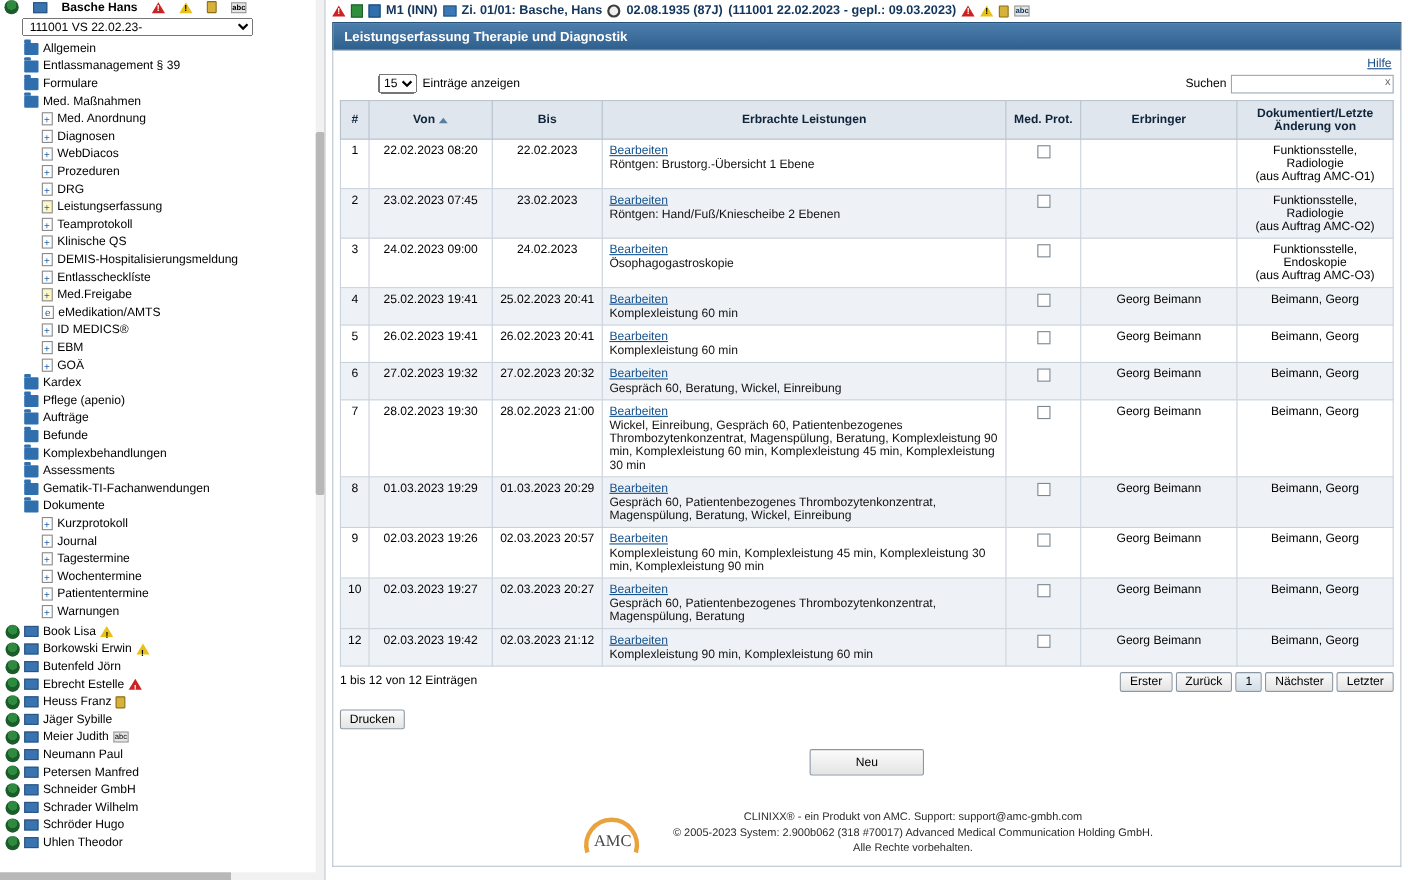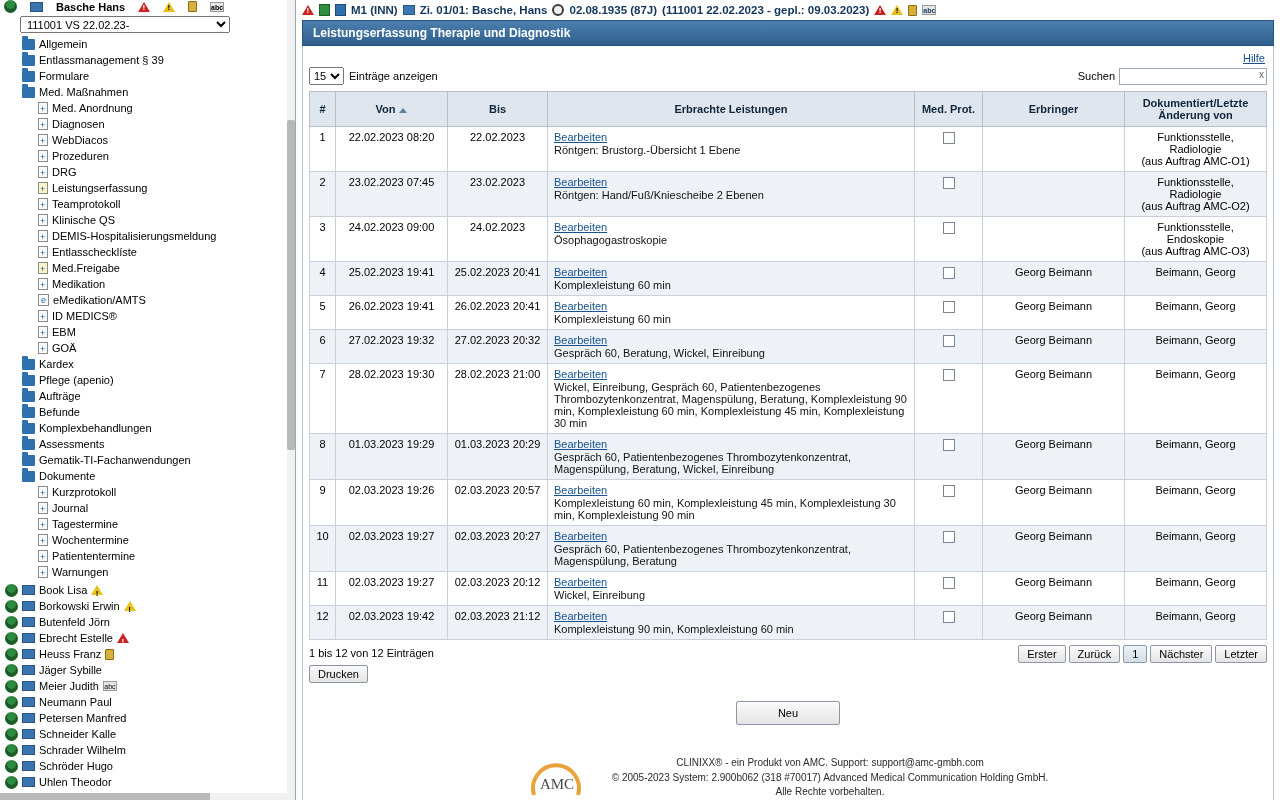--- a/index.html
+++ b/index.html
@@ -122,21 +122,21 @@
     background: linear-gradient(#4d7fae, #2e5f8d);
     color: #ffffff;
     font-size: 12px; font-weight: bold;
     padding: 5px 10px;
     border: 1px solid #27527a;
   }
   .panel { margin: 0 6px; border: 1px solid #b9c4cf; border-top: none; background:#fff; padding: 4px 6px 6px 6px; }
   .helpline { text-align: right; padding: 2px 2px 0 0; }
   .helpline a { color: #1a4f8a; text-decoration: underline; font-size: 11px; }
   .ctlrow { display: flex; align-items: center; justify-content: space-between; margin: 3px 0 6px 0; }
-  .ctl-left { display: flex; align-items: center; gap: 5px; font-size: 11px; }
+  .ctl-left { display: flex; align-items: center; gap: 5px; font-size: 11px; margin-left: 35px; }
   .ctl-left select { font-size: 11px; height: 18px; font-family:"Liberation Sans", sans-serif; }
   .ctl-right { display: flex; align-items: center; gap: 4px; font-size: 11px; }
   .search-wrap { position: relative; display:inline-block;}
   .ctl-right input {
     width: 148px; height: 17px; font-size: 11px; padding: 0 14px 0 3px;
     border: 1px solid #9aa7b4; font-family:"Liberation Sans", sans-serif;
   }
   .clear-x { position:absolute; right:3px; top:1px; font-size:10px; color:#666; }
 
   table.grid { width: 100%; border-collapse: collapse; font-size: 11px; }
@@ -177,21 +177,21 @@
   .footrow { display: flex; align-items: flex-start; justify-content: space-between; margin-top: 5px; }
   .info { font-size: 11px; padding-top: 2px; }
   .btn {
     font-size: 11px; font-family:"Liberation Sans", sans-serif;
     padding: 2px 8px; border: 1px solid #8b97a3;
     background: linear-gradient(#fbfbfb,#e4e4e4);
     border-radius: 2px; cursor: pointer;
   }
   .pager { display:flex; gap: 3px; }
   .pager .btn.cur { background: linear-gradient(#eef3f8,#d2dde7); }
-  .print-wrap { margin-top: 6px; }
+  .print-wrap { margin-top: 20px; }
   .neu-wrap { display:flex; justify-content:center; margin-top: 18px; }
   .btn-neu { width: 104px; text-align:center; padding: 5px 0; font-size: 11px; }
 
   
   .footer { margin-top: 30px; text-align: center; color: #2b2b2b; font-size: 10px; line-height: 1.45; }
   .footer .logo {
     display:inline-block; vertical-align: middle; margin-right: 16px;
   }
   .foot-flex { display:flex; align-items: center; justify-content:center; gap: 10px; }
   .foot-lines p { margin: 0; }
@@ -274,24 +274,20 @@
         </div>
         <div class="tnode lvl2">
           <span class="ico ico-page"></span>
           <span class="lbl">Entlasschecklíste</span>
         </div>
         <div class="tnode lvl2">
           <span class="ico ico-page ico-page-y"></span>
           <span class="lbl">Med.Freigabe</span>
         </div>
         <div class="tnode lvl2">
-          <span class="ico ico-page"></span>
-          <span class="lbl">Medikation</span>
-        </div>
-        <div class="tnode lvl2">
           <span class="ico ico-e">e</span>
           <span class="lbl">eMedikation/AMTS</span>
         </div>
         <div class="tnode lvl2">
           <span class="ico ico-page"></span>
           <span class="lbl">ID MEDICS®</span>
         </div>
         <div class="tnode lvl2">
           <span class="ico ico-page"></span>
           <span class="lbl">EBM</span>
@@ -405,21 +401,21 @@
           <span>Neumann Paul</span>
         </div>
         <div class="prow">
           <span class="ico ico-person"></span>
           <span class="ico ico-mini-flag"></span>
           <span>Petersen Manfred</span>
         </div>
         <div class="prow">
           <span class="ico ico-person"></span>
           <span class="ico ico-mini-flag"></span>
-          <span>Schneider Kalle</span>
+          <span>Schneider GmbH</span>
         </div>
         <div class="prow">
           <span class="ico ico-person"></span>
           <span class="ico ico-mini-flag"></span>
           <span>Schrader Wilhelm</span>
         </div>
         <div class="prow">
           <span class="ico ico-person"></span>
           <span class="ico ico-mini-flag"></span>
           <span>Schröder Hugo</span>
@@ -580,29 +576,20 @@
             </tr>
             <tr class="even">
               <td class="c-idx">10</td>
               <td class="c-von">02.03.2023 19:27</td>
               <td class="c-bis">02.03.2023 20:27</td>
               <td class="c-leist"><a class="lnk" href="#">Bearbeiten</a><span class="sub">Gespräch 60, Patientenbezogenes Thrombozytenkonzentrat, Magenspülung, Beratung</span></td>
               <td class="c-prot"><span class="cb"></span></td>
               <td class="c-erb">Georg Beimann</td>
               <td class="c-dok" style="white-space: pre-line;">Beimann, Georg</td>
             </tr>
-            <tr class="odd">
-              <td class="c-idx">11</td>
-              <td class="c-von">02.03.2023 19:27</td>
-              <td class="c-bis">02.03.2023 20:12</td>
-              <td class="c-leist"><a class="lnk" href="#">Bearbeiten</a><span class="sub">Wickel, Einreibung</span></td>
-              <td class="c-prot"><span class="cb"></span></td>
-              <td class="c-erb">Georg Beimann</td>
-              <td class="c-dok" style="white-space: pre-line;">Beimann, Georg</td>
-            </tr>
             <tr class="even">
               <td class="c-idx">12</td>
               <td class="c-von">02.03.2023 19:42</td>
               <td class="c-bis">02.03.2023 21:12</td>
               <td class="c-leist"><a class="lnk" href="#">Bearbeiten</a><span class="sub">Komplexleistung 90 min, Komplexleistung 60 min</span></td>
               <td class="c-prot"><span class="cb"></span></td>
               <td class="c-erb">Georg Beimann</td>
               <td class="c-dok" style="white-space: pre-line;">Beimann, Georg</td>
             </tr>
           </tbody>

